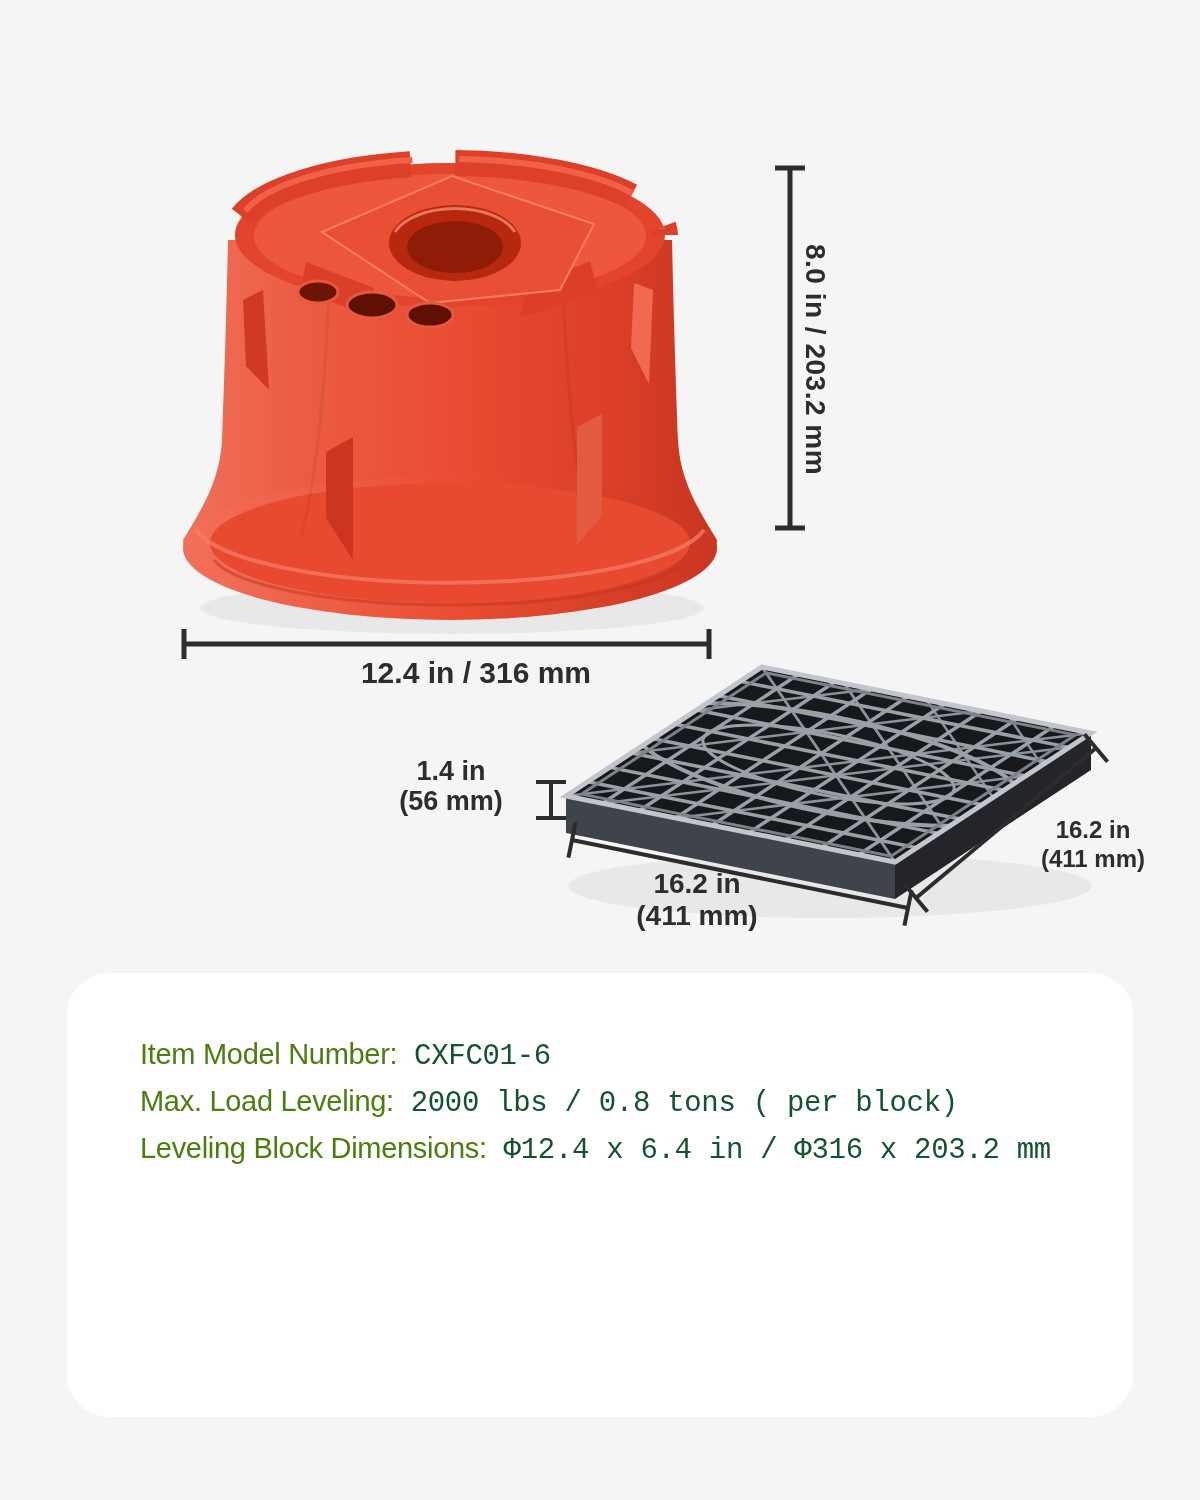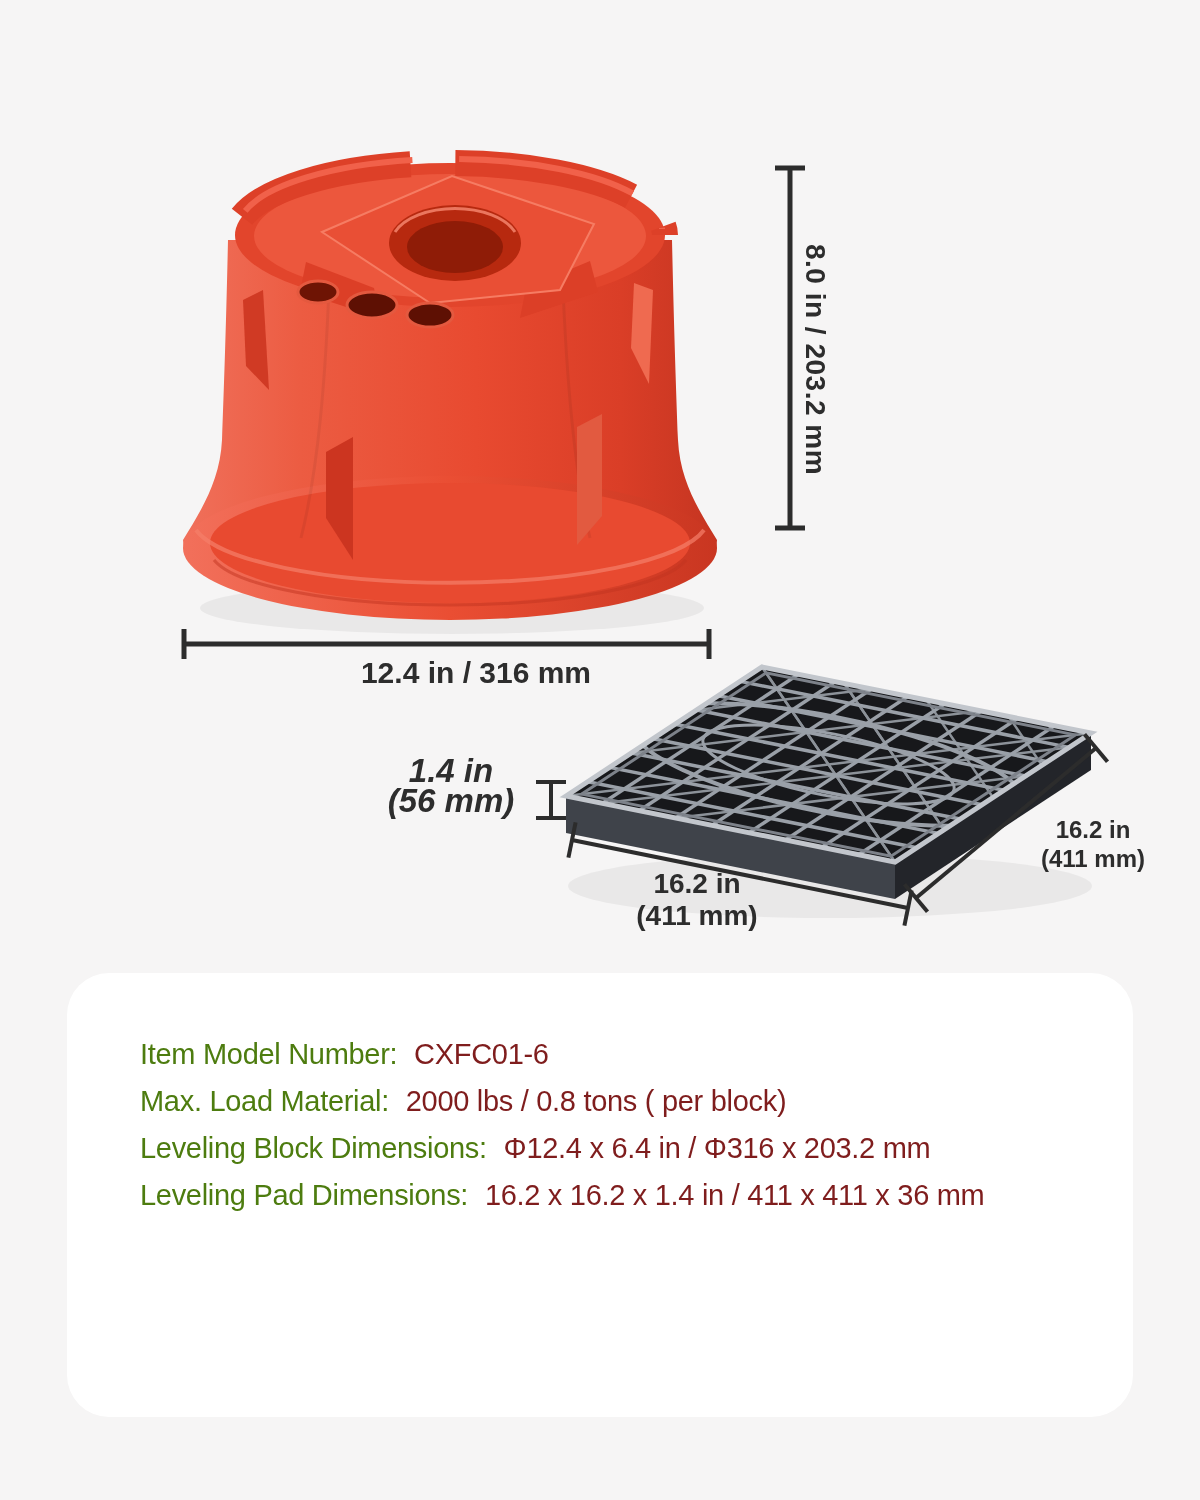--- a/index.html
+++ b/index.html
@@ -6,31 +6,31 @@
   body{background:#f6f5f5;font-family:"Liberation Sans", sans-serif;}
   .stage{position:relative;width:1200px;height:1500px;background:#f6f5f5;overflow:hidden;}
   .art{position:absolute;left:0;top:0;width:1200px;height:1500px;}
 
   
   .dim-label{position:absolute;font-weight:700;color:#2d2d2d;text-align:center;}
   .dim-line2{font-weight:700;}
   #block-height-label{left:799px;top:230px;writing-mode:vertical-rl;text-orientation:mixed;
     font-size:28px;letter-spacing:0.5px;height:260px;font-weight:700;}
   #block-width-label{left:300px;top:656px;width:352px;font-size:30px;}
-  #pad-thickness-label{left:386px;top:756px;width:130px;font-size:33px;line-height:30px;font-style:italic;}
+  #pad-thickness-label{left:386px;top:756px;width:130px;font-size:27px;line-height:30px;}
   #pad-bottom-label{left:597px;top:868px;width:200px;font-size:28px;line-height:32px;}
   #pad-right-label{left:1012px;top:815px;width:162px;font-size:24px;line-height:29px;}
 
   
   .card{position:absolute;left:67px;top:973px;width:1066px;height:444px;background:#ffffff;border-radius:42px;}
   .specs{position:absolute;left:140px;top:1031px;width:990px;}
   .spec-row{position:relative;height:47px;line-height:47px;font-size:29px;color:#141414;
     letter-spacing:-0.3px;white-space:nowrap;}
   .spec-label{color:#4d7c0f;}
-  .spec-value{color:#7f1d1d;margin-left:9px;}
+  .spec-value{color:#14532d;margin-left:9px;font-family:Liberation Mono, monospace;}
   .pair2{position:absolute;left:375px;top:0;}
 </style>
 </head>
 <body>
 
 <div class="stage">
 
   <svg class="art" viewBox="0 0 1200 1500">
     <defs>
       <linearGradient id="bodyGrad" x1="0" y1="0" x2="1" y2="0">
@@ -207,26 +207,22 @@
     <div class="dim-line2">(411 mm)</div>
   </div>
 
   <div class="card"></div>
   <div class="specs">
     <div class="spec-row">
       <span class="spec-label">Item Model Number:</span>
       <span class="spec-value">CXFC01-6</span>
     </div>
     <div class="spec-row">
-      <span class="spec-label">Max. Load Material:</span>
+      <span class="spec-label">Max. Load Leveling:</span>
       <span class="spec-value">2000 lbs / 0.8 tons ( per block)</span>
     </div>
     <div class="spec-row">
       <span class="spec-label">Leveling Block Dimensions:</span>
       <span class="spec-value">Φ12.4 x 6.4 in / Φ316 x 203.2 mm</span>
     </div>
-    <div class="spec-row">
-      <span class="spec-label">Leveling Pad Dimensions:</span>
-      <span class="spec-value">16.2 x 16.2 x 1.4 in / 411 x 411 x 36 mm</span>
-    </div>
   </div>
 
 </div>
 
 </body></html>

